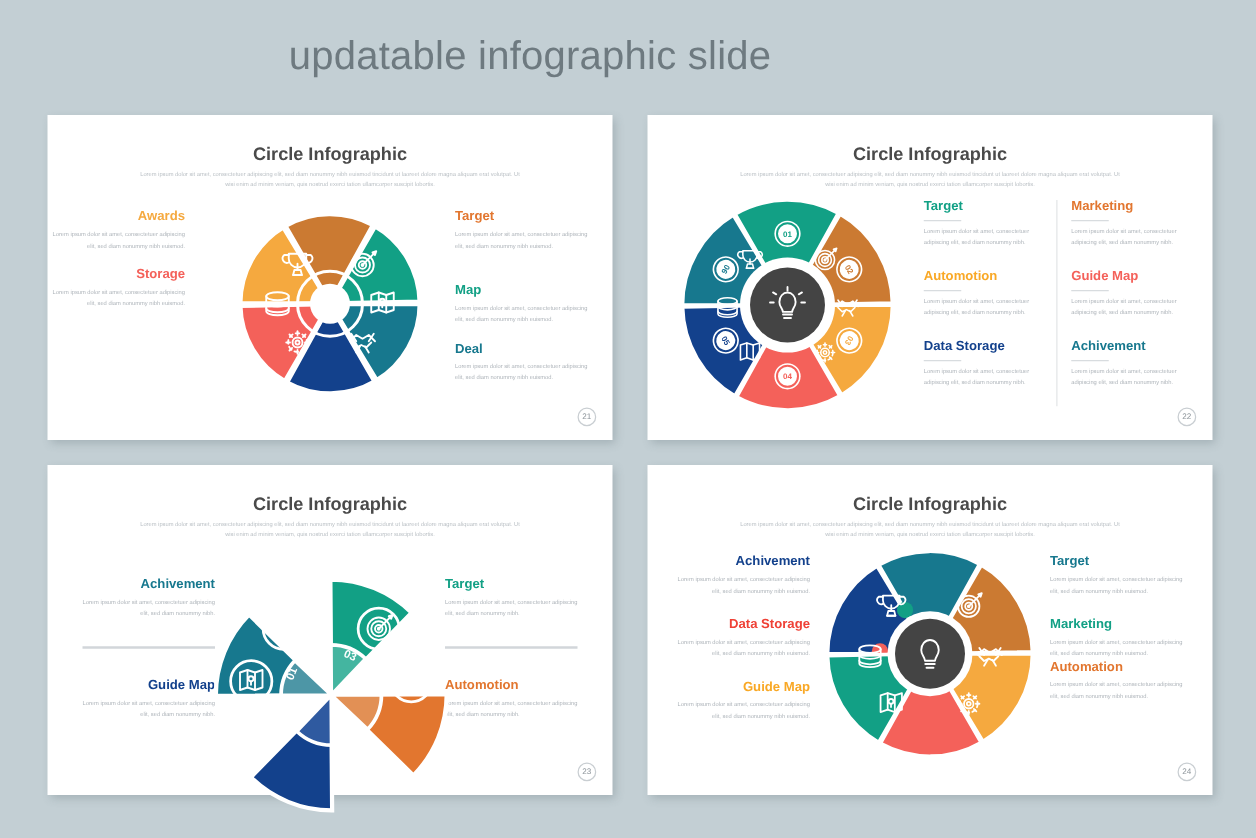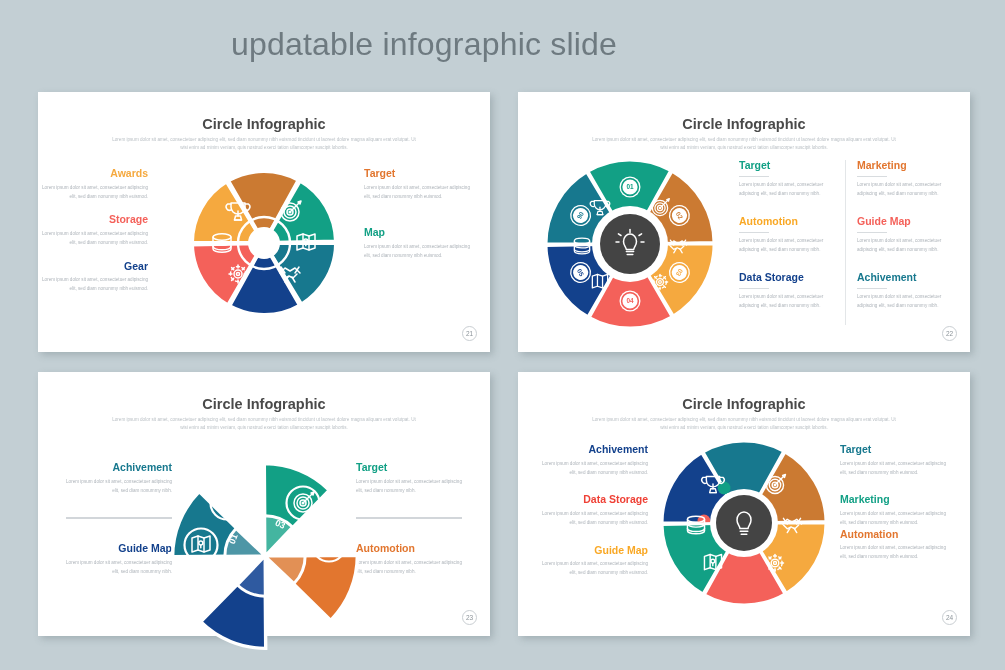--- a/index.html
+++ b/index.html
@@ -74,33 +74,33 @@
 
     <div class="col ralign" style="left:4px; top:76px;">
       <div>
         <div class="item-h" style="color:#f5a93f">Awards</div>
         <div class="item-p">Lorem ipsum dolor sit amet, consectetuer adipiscing elit, sed diam nonummy nibh euismod.</div>
       </div>
       <div style="margin-top:13px">
         <div class="item-h" style="color:#f4615a">Storage</div>
         <div class="item-p">Lorem ipsum dolor sit amet, consectetuer adipiscing elit, sed diam nonummy nibh euismod.</div>
       </div>
-      <div style="margin-top:13px">
-        <div class="item-h" style="color:#13418c">Gear</div>
-        <div class="item-p">Lorem ipsum dolor sit amet, consectetuer adipiscing elit, sed diam nonummy nibh euismod.</div>
-      </div>
     </div>
 
     <div class="col lalign" style="right:20px; top:76px;">
       <div>
         <div class="item-h" style="color:#e2762f">Target</div>
         <div class="item-p">Lorem ipsum dolor sit amet, consectetuer adipiscing elit, sed diam nonummy nibh euismod.</div>
       </div>
       <div style="margin-top:26px">
         <div class="item-h" style="color:#12a085">Map</div>
+        <div class="item-p">Lorem ipsum dolor sit amet, consectetuer adipiscing elit, sed diam nonummy nibh euismod.</div>
+      </div>
+      <div style="margin-top:13px">
+        <div class="item-h" style="color:#17788e">Deal</div>
         <div class="item-p">Lorem ipsum dolor sit amet, consectetuer adipiscing elit, sed diam nonummy nibh euismod.</div>
       </div>
     </div>
 
     <div class="pie-wrap" style="left:151px; top:76px;">
       <svg class="pie-svg" width="150" height="150" viewBox="0 0 150 150">
         <g transform="translate(75,75)">
 
           <g stroke="#fff" stroke-width="4">
             <path d="M0 0 L-1.5 -72 A72 72 0 0 0 -62.4 -36 Z" transform="rotate(-30)" fill="#f5a93f"></path>

